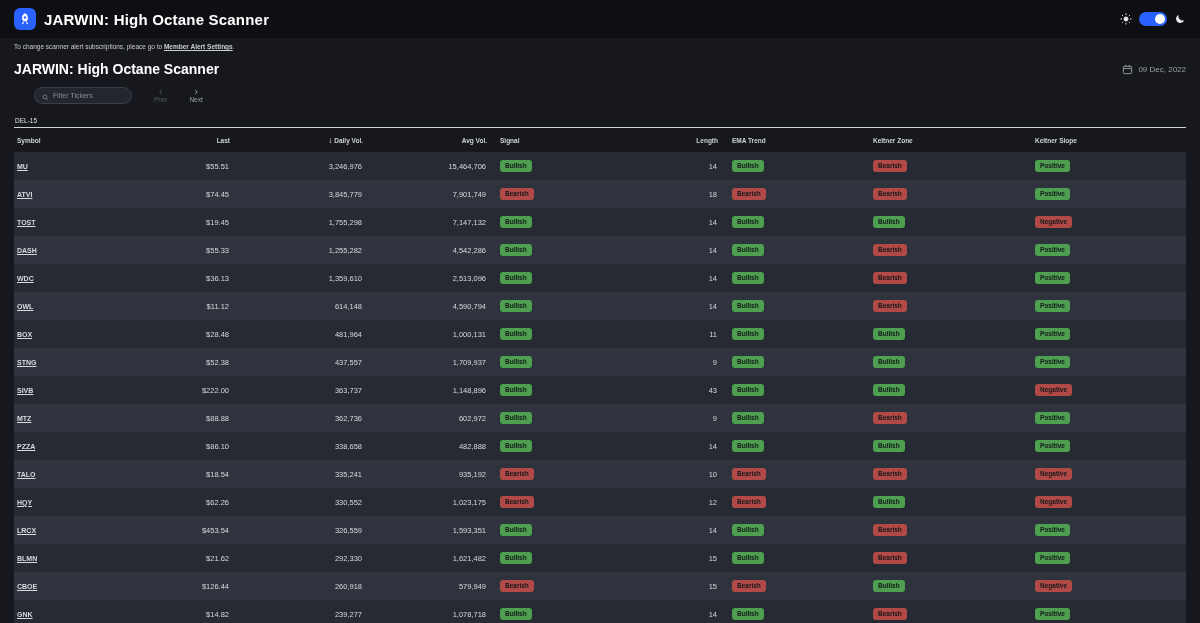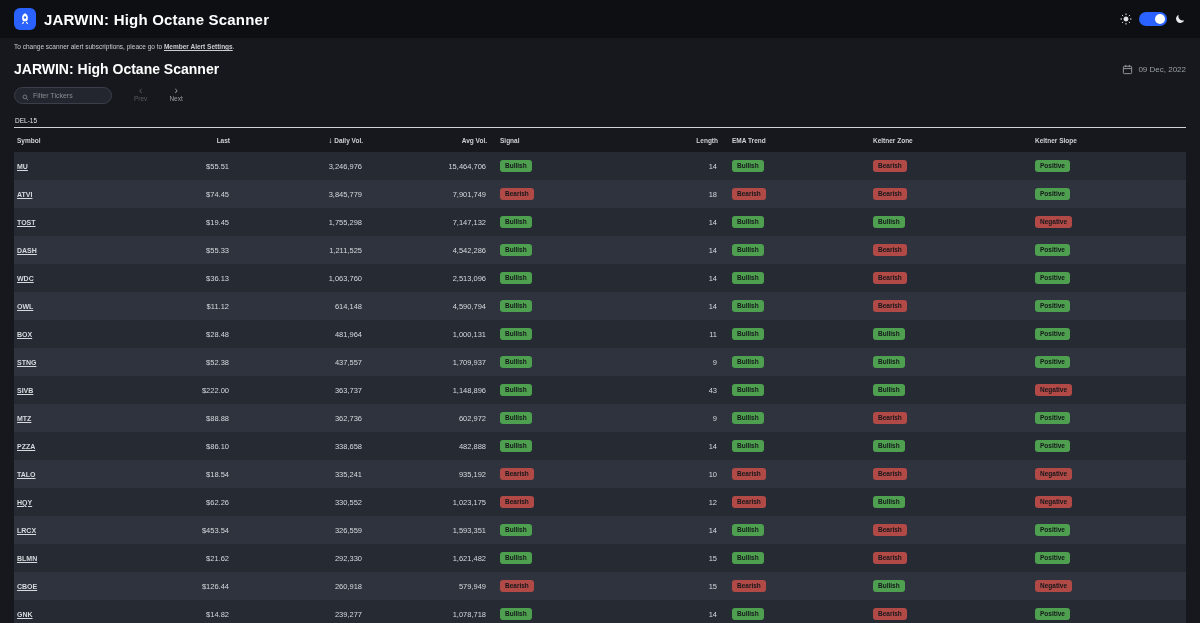--- a/index.html
+++ b/index.html
@@ -42,21 +42,21 @@
   .note a{color:#c9ccd1;text-decoration:underline;font-weight:700;cursor:pointer;}
   
   .page-head{
     display:flex;align-items:center;justify-content:space-between;
     padding:11px 14px 0;
   }
   .page-title{font-size:14px;font-weight:700;color:#ffffff;margin:0;}
   .date{display:flex;align-items:center;gap:5px;color:#9aa0a6;font-size:8px;text-align:center;}
   .date svg{width:11px;height:11px;display:block;}
   
-  .controls{padding:10px 14px 0;display:flex;align-items:flex-start;}
+  .controls{padding:10px 14px 0;display:flex;align-items:center;margin-left:20px;}
   .search{
     width:98px;height:17px;border-radius:9px;background:#23262e;
     border:1px solid #3a3f4b;display:flex;align-items:center;gap:4px;padding:0 7px;
   }
   .search svg{width:7px;height:7px;flex:0 0 auto;}
   .search input{
     background:transparent;border:0;outline:none;width:100%;
     color:#d6d9de;font-size:7px;font-family:inherit;padding:0;
   }
   .search input::placeholder{color:#878c94;}
@@ -236,33 +236,33 @@
     <td class="c-signal"><span class="badge badge-green">Bullish</span></td>
     <td class="num">14</td>
     <td class="c-ema"><span class="badge badge-green">Bullish</span></td>
     <td class="c-kz"><span class="badge badge-green">Bullish</span></td>
     <td class="c-ks"><span class="badge badge-red">Negative</span></td>
   </tr>
 
   <tr>
     <td class="c-symbol"><a>DASH</a></td>
     <td class="num">$55.33</td>
-    <td class="num">1,211,525</td>
+    <td class="num">1,255,282</td>
     <td class="num">4,542,286</td>
     <td class="c-signal"><span class="badge badge-green">Bullish</span></td>
     <td class="num">14</td>
     <td class="c-ema"><span class="badge badge-green">Bullish</span></td>
     <td class="c-kz"><span class="badge badge-red">Bearish</span></td>
     <td class="c-ks"><span class="badge badge-green">Positive</span></td>
   </tr>
 
   <tr>
     <td class="c-symbol"><a>WDC</a></td>
     <td class="num">$36.13</td>
-    <td class="num">1,063,760</td>
+    <td class="num">1,359,610</td>
     <td class="num">2,513,096</td>
     <td class="c-signal"><span class="badge badge-green">Bullish</span></td>
     <td class="num">14</td>
     <td class="c-ema"><span class="badge badge-green">Bullish</span></td>
     <td class="c-kz"><span class="badge badge-red">Bearish</span></td>
     <td class="c-ks"><span class="badge badge-green">Positive</span></td>
   </tr>
 
   <tr>
     <td class="c-symbol"><a>OWL</a></td>

